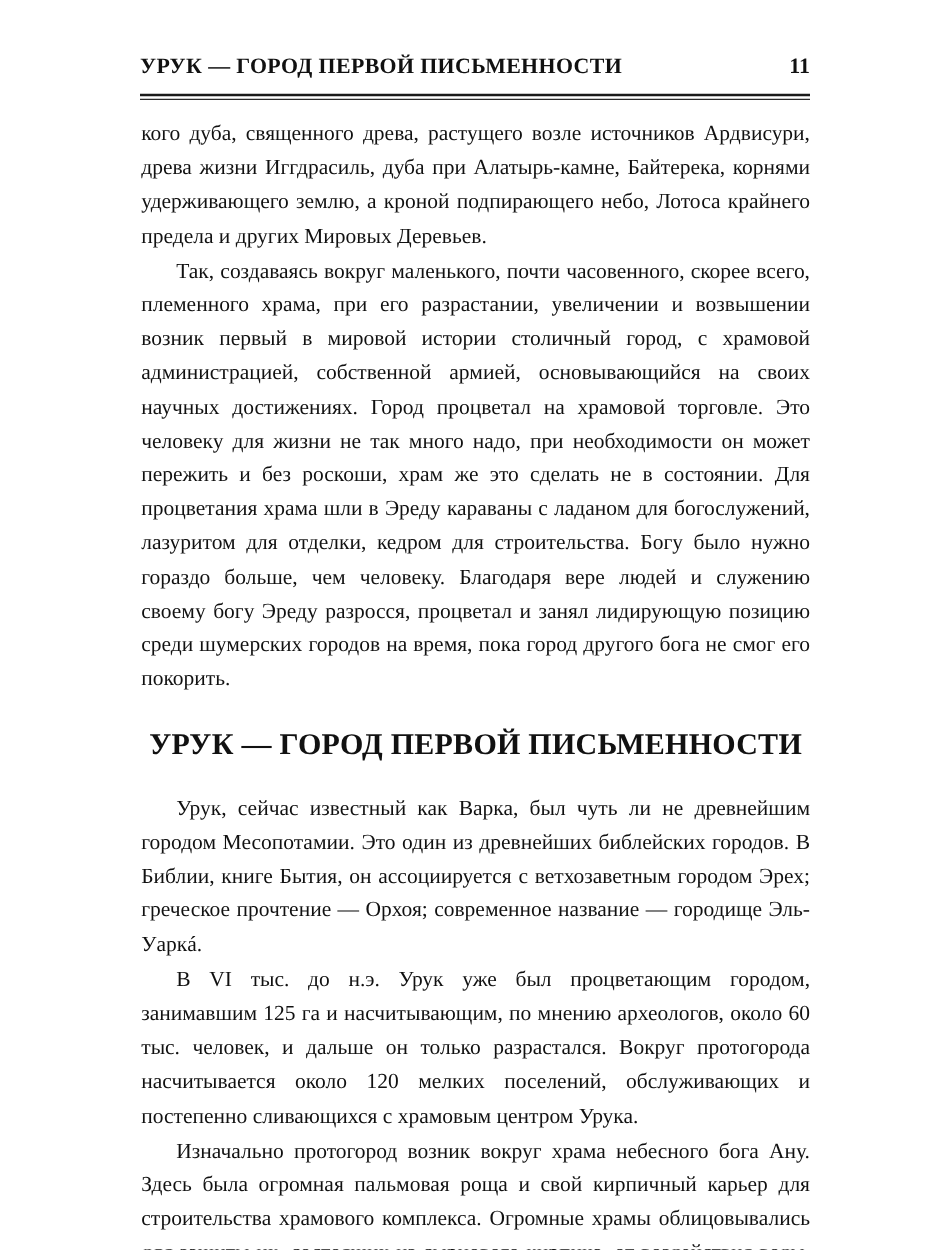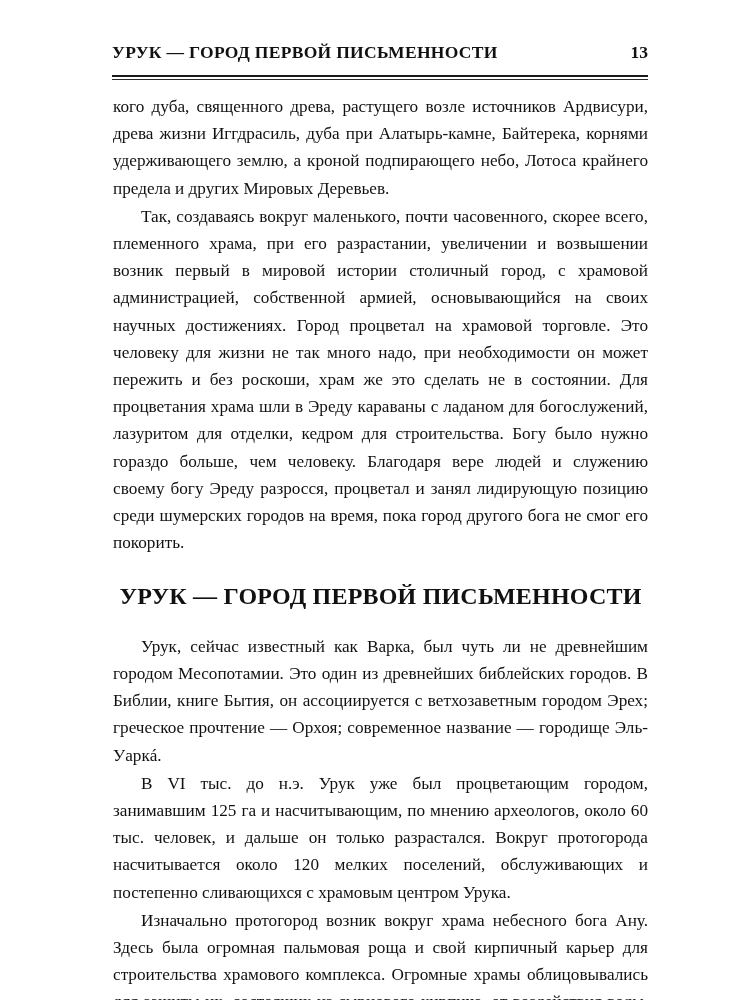--- a/index.html
+++ b/index.html
@@ -98,21 +98,21 @@
   .space-after-title  { height: 22px; }
 </style>
 </head>
 <body>
 
 <div class="page">
 
   <div class="running-head">
     <div class="rh-row">
       <span class="rh-title">УРУК — ГОРОД ПЕРВОЙ ПИСЬМЕННОСТИ</span>
-      <span class="rh-folio">13</span>
+      <span class="rh-folio">11</span>
     </div>
     <div class="rule-thick"></div>
     <div class="rule-thin"></div>
   </div>
 
   <div class="textblock">
 
     <p class="body">кого дуба, священного древа, растущего возле источников Ардвисури, древа жизни Иггдрасиль, дуба при Алатырь-камне, Байтерека, корнями удерживающего землю, а кроной подпирающего небо, Лотоса крайнего предела и других Мировых Деревьев.</p>
 
     <p class="body indent">Так, создаваясь вокруг маленького, почти часовенного, скорее всего, племенного храма, при его разрастании, увеличении и возвышении возник первый в мировой истории столичный город, с храмовой администрацией, собственной армией, основывающийся на своих научных достижениях. Город процветал на храмовой торговле. Это человеку для жизни не так много надо, при необходимости он может пережить и без роскоши, храм же это сделать не в состоянии. Для процветания храма шли в Эреду караваны с ладаном для богослужений, лазуритом для отделки, кедром для строительства. Богу было нужно гораздо больше, чем человеку. Благодаря вере людей и служению своему богу Эреду разросся, процветал и занял лидирующую позицию среди шумерских городов на время, пока город другого бога не смог его покорить.</p>

